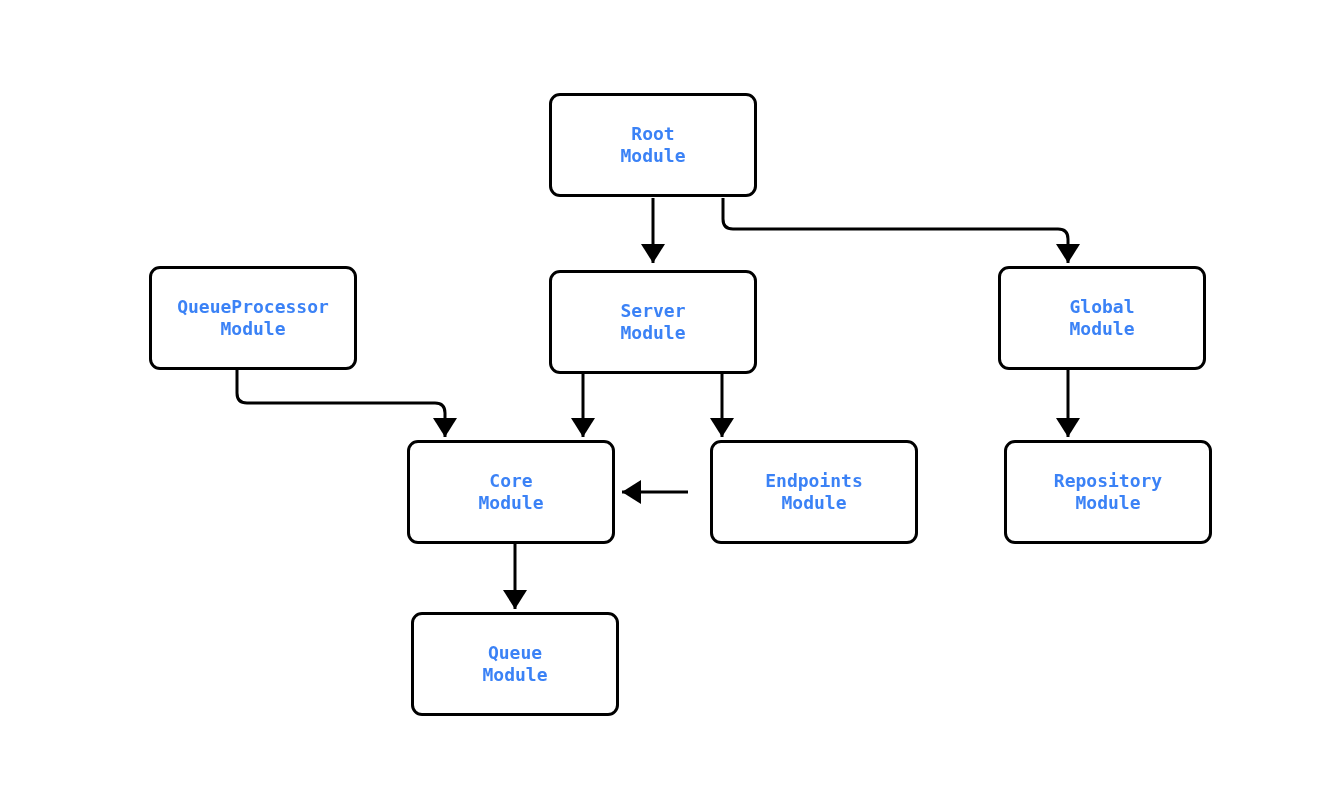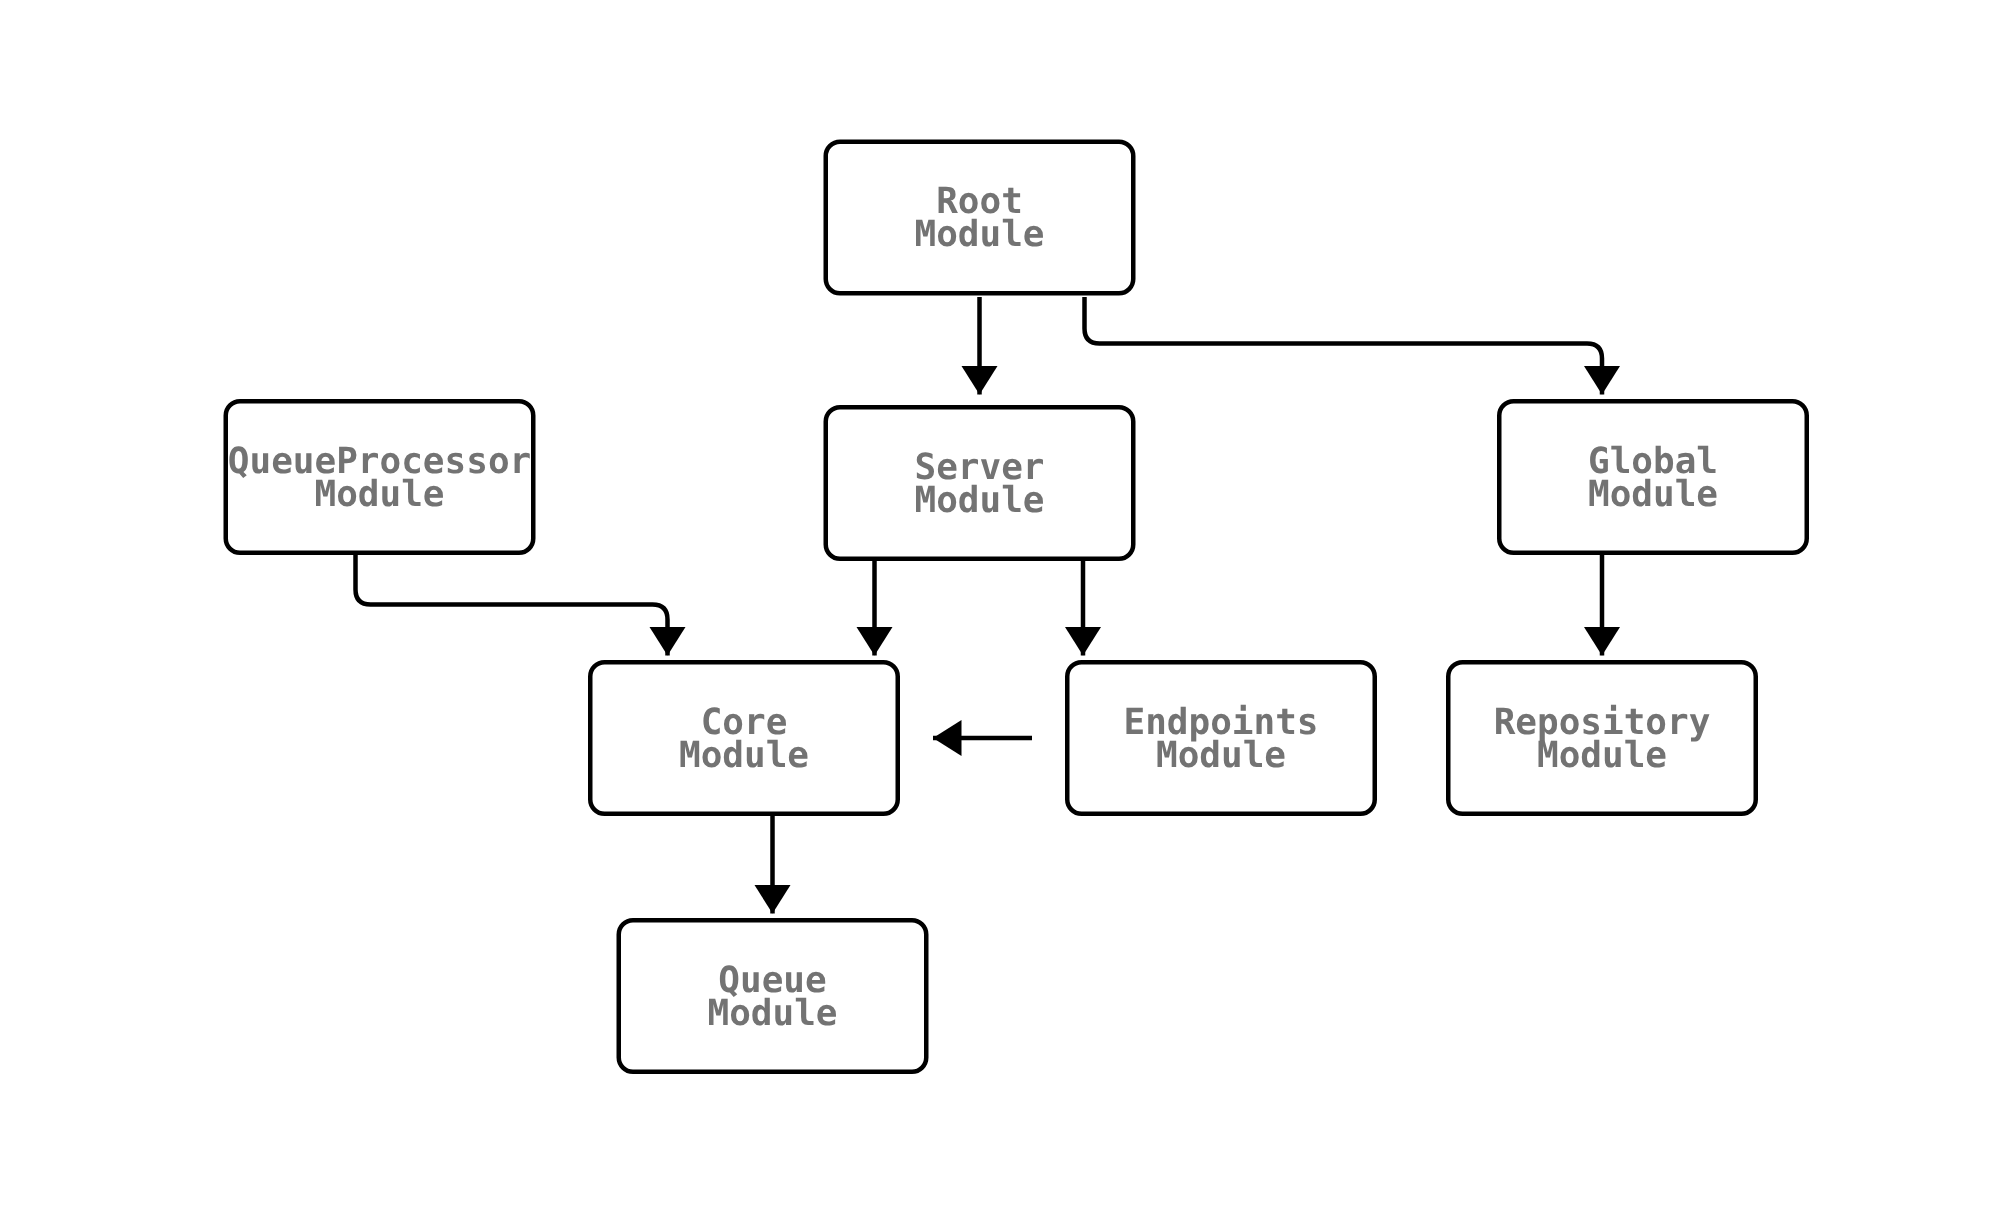--- a/index.html
+++ b/index.html
@@ -32,24 +32,24 @@
     box-sizing: border-box;
     background: #ffffff;
     border: 3.5px solid #000000;
     border-radius: 11px;
     display: flex;
     align-items: center;
     justify-content: center;
     text-align: center;
   }
   .node .label {
-    font-size: 24px;
+    font-size: 18px;
     line-height: 22px;
     font-weight: 700;
-    color: #737373;
+    color: #3b82f6;
     white-space: pre-line;
     letter-spacing: 0;
   }
 </style>
 </head>
 <body>
 
 <div class="canvas">
 
   <svg class="edges" width="1337" height="809" viewBox="0 0 1337 809">
@@ -89,31 +89,31 @@
   <div class="node" style="left:549px; top:270px">
     <span class="label">Server
 Module</span>
   </div>
 
   <div class="node" style="left:998px; top:266px">
     <span class="label">Global
 Module</span>
   </div>
 
-  <div class="node" style="left:392px; top:440px">
+  <div class="node" style="left:407px; top:440px">
     <span class="label">Core
 Module</span>
   </div>
 
   <div class="node" style="left:710px; top:440px">
     <span class="label">Endpoints
 Module</span>
   </div>
 
-  <div class="node" style="left:964px; top:440px">
+  <div class="node" style="left:1004px; top:440px">
     <span class="label">Repository
 Module</span>
   </div>
 
   <div class="node" style="left:411px; top:612px">
     <span class="label">Queue
 Module</span>
   </div>
 
 </div>

